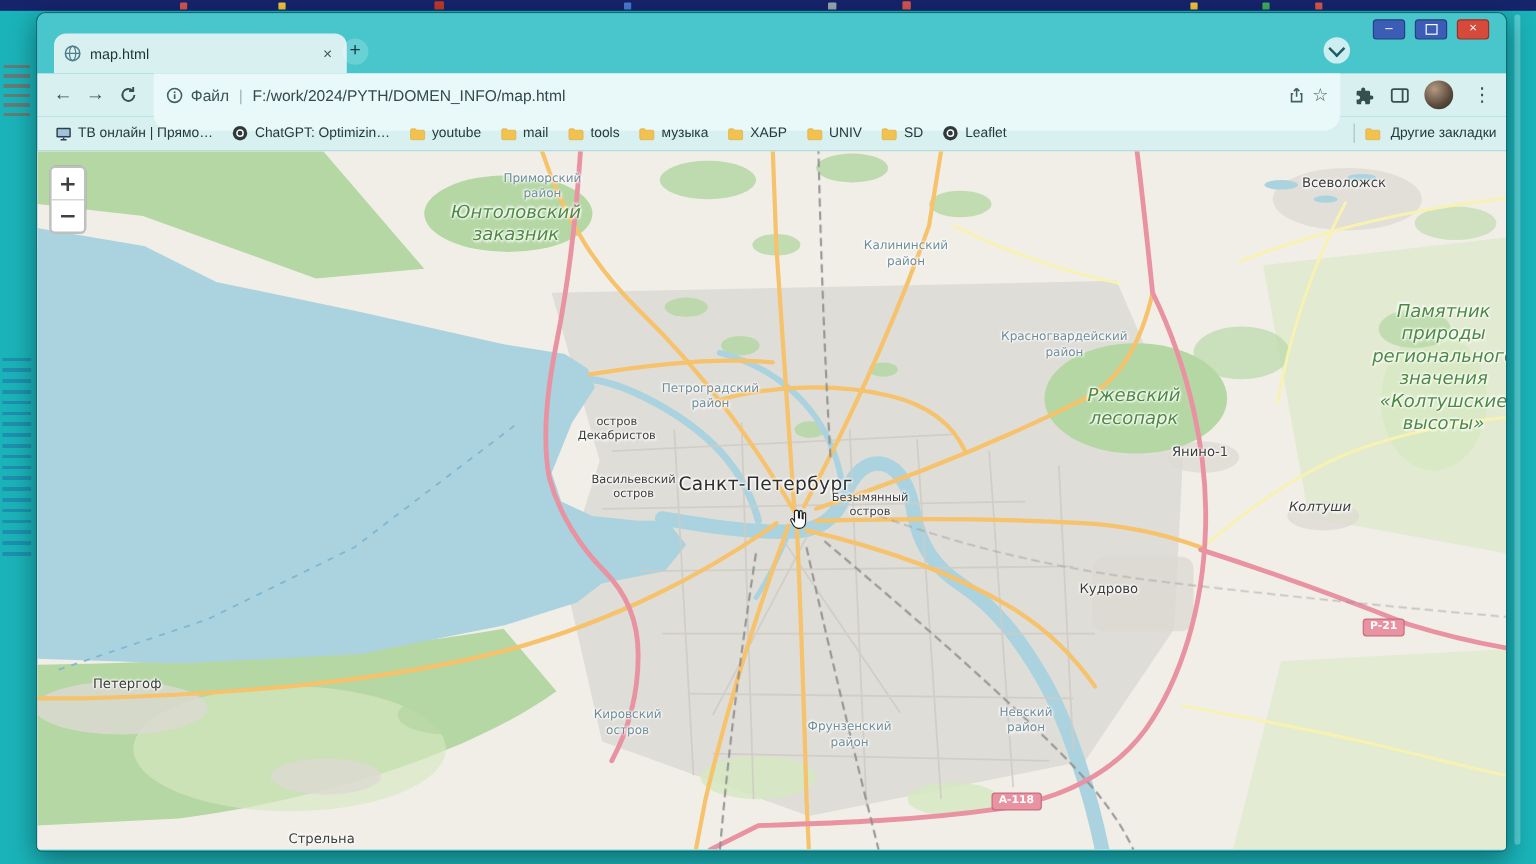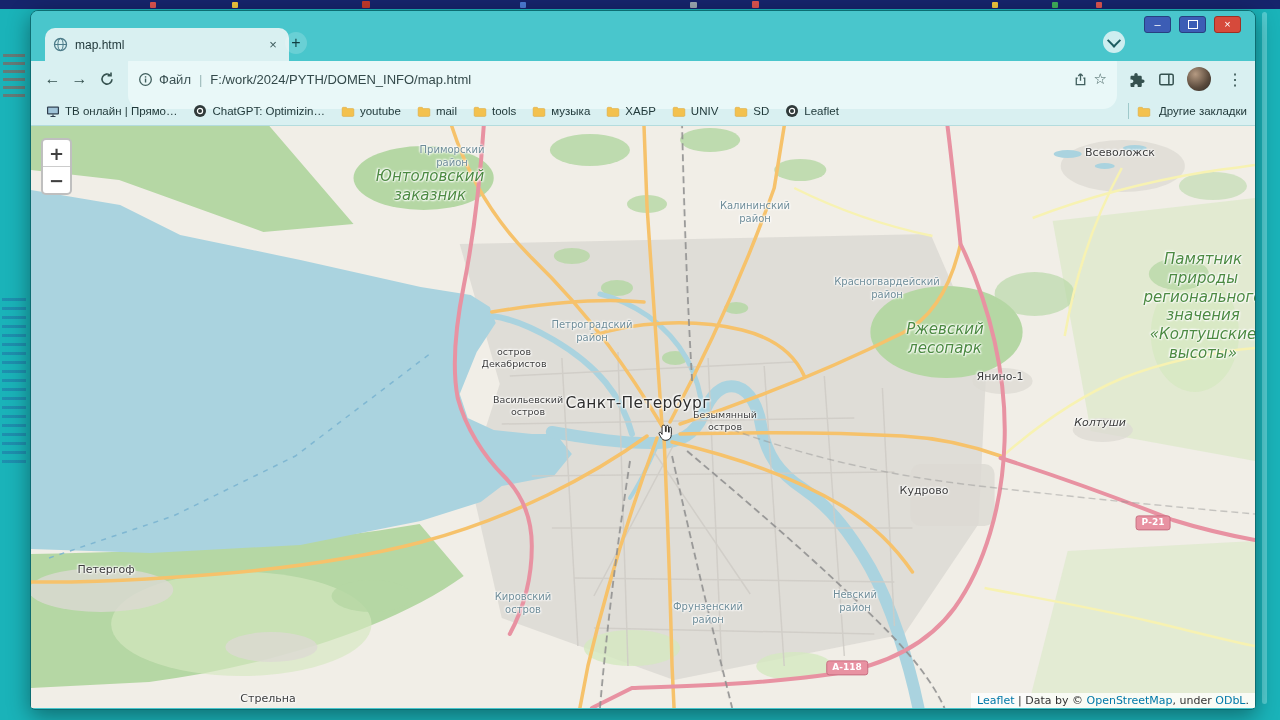--- a/index.html
+++ b/index.html
@@ -425,21 +425,20 @@
 район</div>
           <div class="map-label town" style="left: 237px; top: 529px; margin-top: 44px;">Стрельна</div>
           <div class="map-label shield" style="left: 816px; top: 542px;">А-118</div>
         </div>
 
       <div class="zoomctl">
         <div class="zbtn">+</div>
         <div class="zbtn">−</div>
       </div>
 
-      <div class="attrib"><a>Leaflet</a><span> | </span><span>Data by © </span><a>OpenStreetMap</a><span>, under </span><a>ODbL</a><span>.</span></div>
 
       <span class="cursor-hand">
         <svg width="19" height="19" viewBox="0 0 16 16">
           <path d="M8.6 1.9c.6 0 1 .5 1 1.1v4.2l.7.1V3.1c0-.6.4-1 .9-1 .6 0 1 .4 1 1v4.6l.6.1V4.4c0-.5.4-.9.9-.9s.9.4.9.9v5.3c0 3-1.9 4.9-4.6 4.9-2.2 0-3.2-.9-4.4-2.9L4.3 9.2c-.3-.5-.2-1 .3-1.3.4-.3 1-.1 1.3.3l.9 1.4V3c0-.6.5-1.1 1.1-1.1z" fill="#fff" stroke="#222" stroke-width=".8"></path>
         </svg>
       </span>
     </div>
   </div>
 </div>
 

